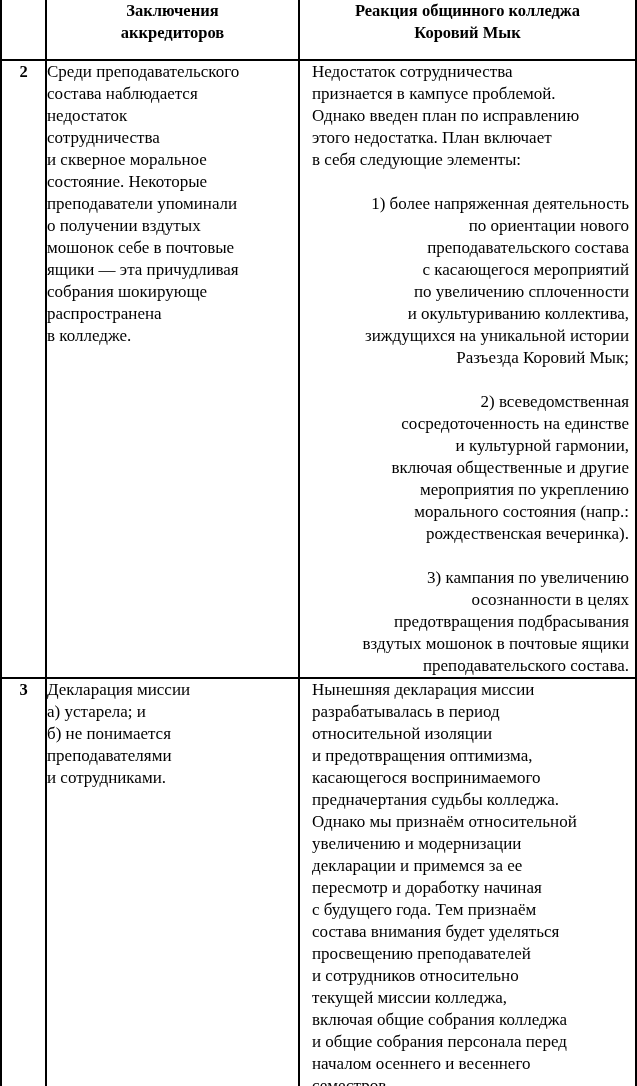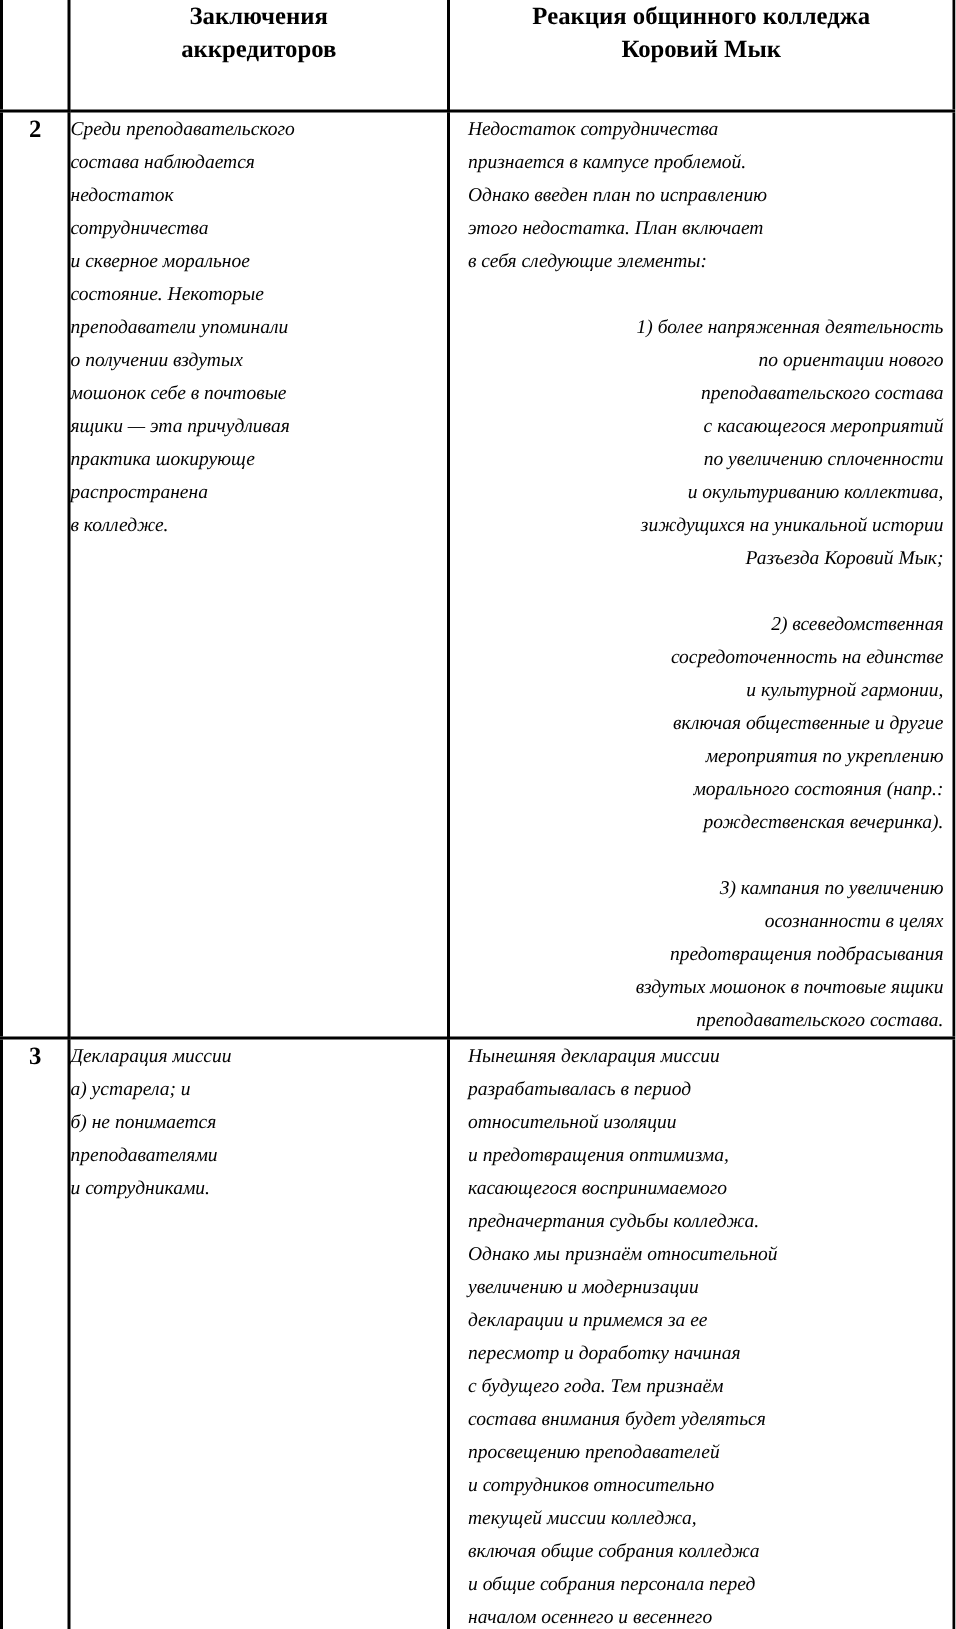--- a/index.html
+++ b/index.html
@@ -37,46 +37,45 @@
   table.acc-table td:last-child,
   table.acc-table th:last-child {
     border-right: none;
   }
   col.c-num   { width: 45px; }
   col.c-find  { width: 253px; }
   col.c-resp  { width: 337px; }
 
   
   .hdr-cell {
-    height: 74px;
+    height: 60px;
     text-align: center;
     font-weight: bold;
     font-size: 16.5px;
     line-height: 22px;
     padding-top: 9px;
     box-sizing: border-box;
   }
   .hdr-cell .hline { display: block; white-space: nowrap; }
   .hdr-num { border-bottom: 2px solid #000; }
 
   
   .num-cell {
     text-align: center;
     font-weight: bold;
     font-size: 16.5px;
     line-height: 22px;
     padding-top: 12px;
     box-sizing: border-box;
   }
   .txt-cell {
-    font-size: 13px;
+    font-size: 17px;
     line-height: 22px;
     padding: 11px 8px 10px 13px;
     box-sizing: border-box;
-    font-style: italic;
   }
   .txt-cell.resp { padding-left: 12px; padding-right: 6px; margin-left: 12px; }
   .txt-cell p { margin: 0; }
   .txt-cell p.gap { margin-top: 22px; text-align: right; }
   .txt-cell .ln { display: block; white-space: nowrap; }
 
   
   tr.row-2 > td { height: 610px; }
 </style>
 </head>
@@ -111,21 +110,21 @@
                 <span class="ln">Среди преподавательского</span>
                 <span class="ln">состава наблюдается</span>
                 <span class="ln">недостаток</span>
                 <span class="ln">сотрудничества</span>
                 <span class="ln">и скверное моральное</span>
                 <span class="ln">состояние. Некоторые</span>
                 <span class="ln">преподаватели упоминали</span>
                 <span class="ln">о получении вздутых</span>
                 <span class="ln">мошонок себе в почтовые</span>
                 <span class="ln">ящики — эта причудливая</span>
-                <span class="ln">практика шокирующе</span>
+                <span class="ln">собрания шокирующе</span>
                 <span class="ln">распространена</span>
                 <span class="ln">в колледже.</span>
               </p>
             </div>
         </td>
         <td class="txt-cell resp">
           <div>
               <p>
                 <span class="ln">Недостаток сотрудничества</span>
                 <span class="ln">признается в кампусе проблемой.</span>

